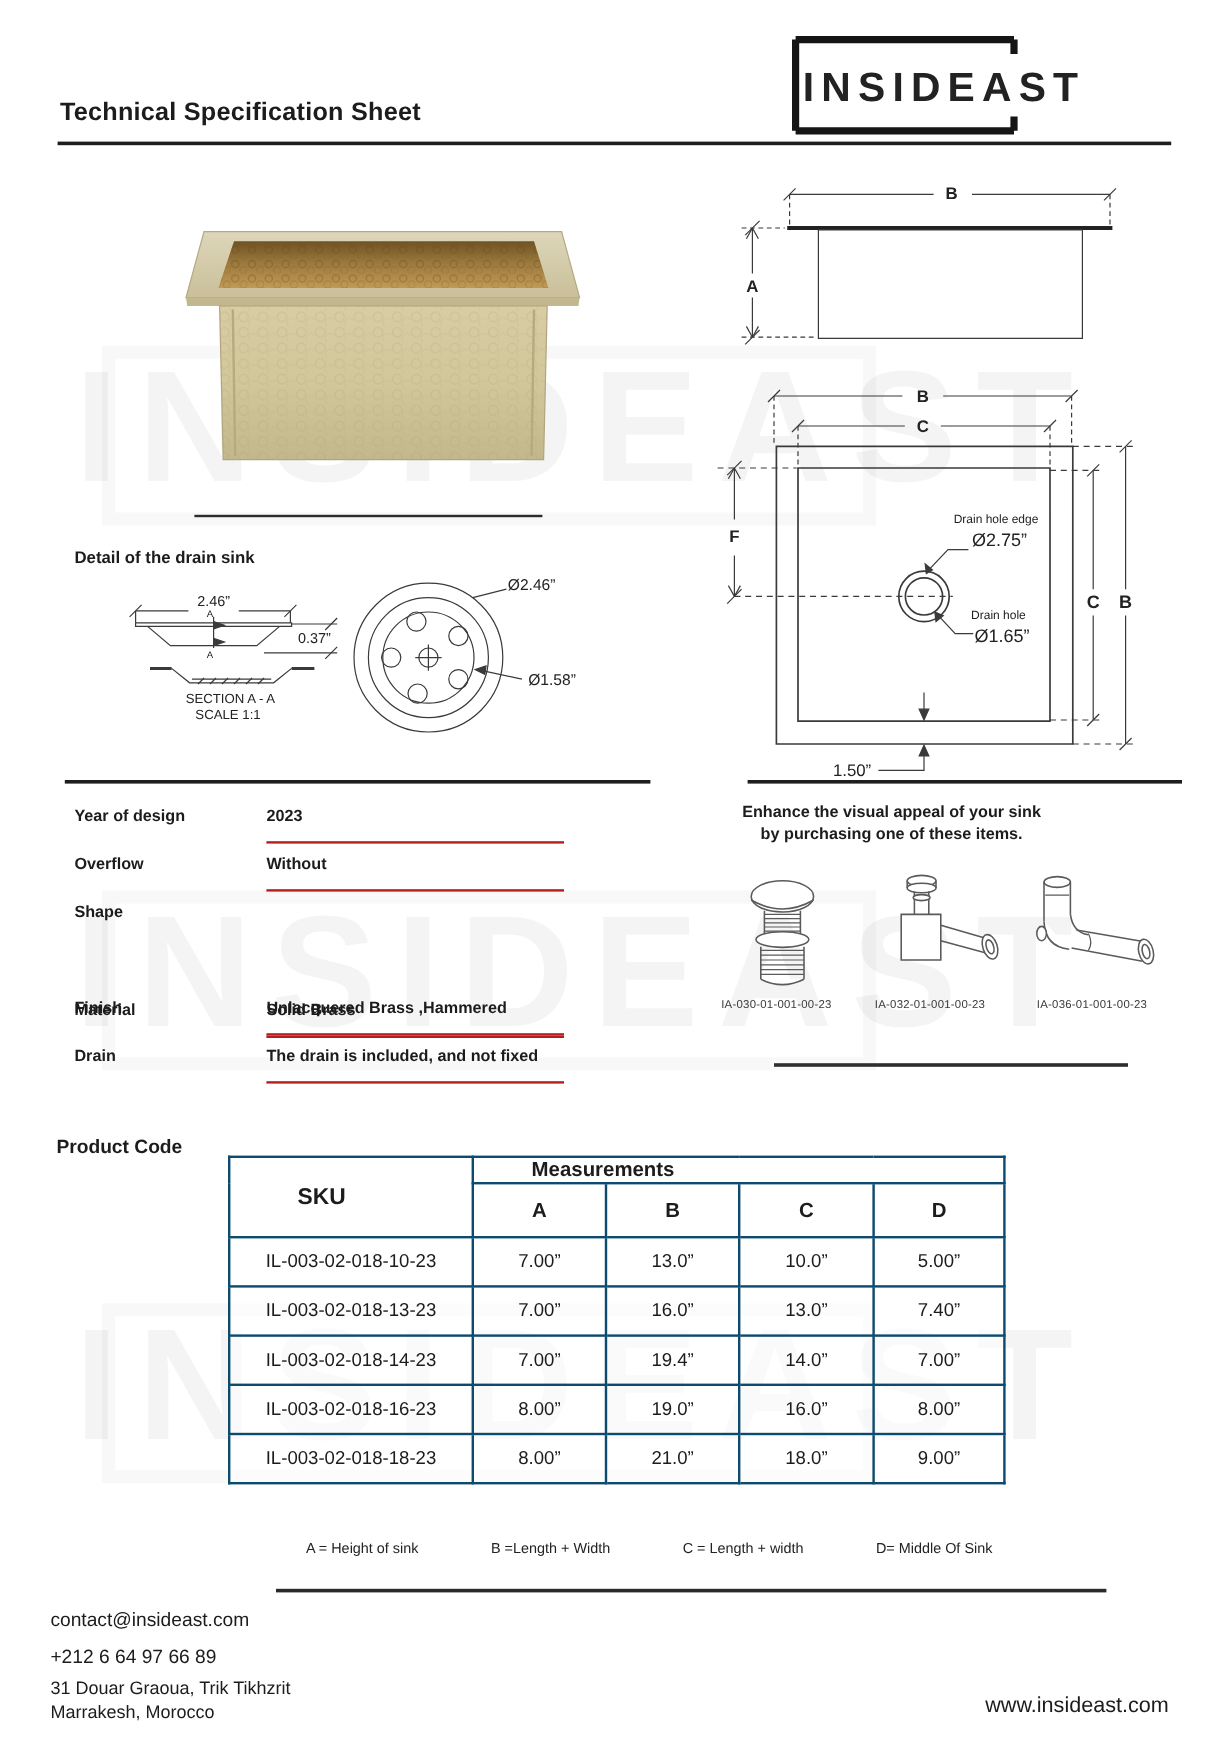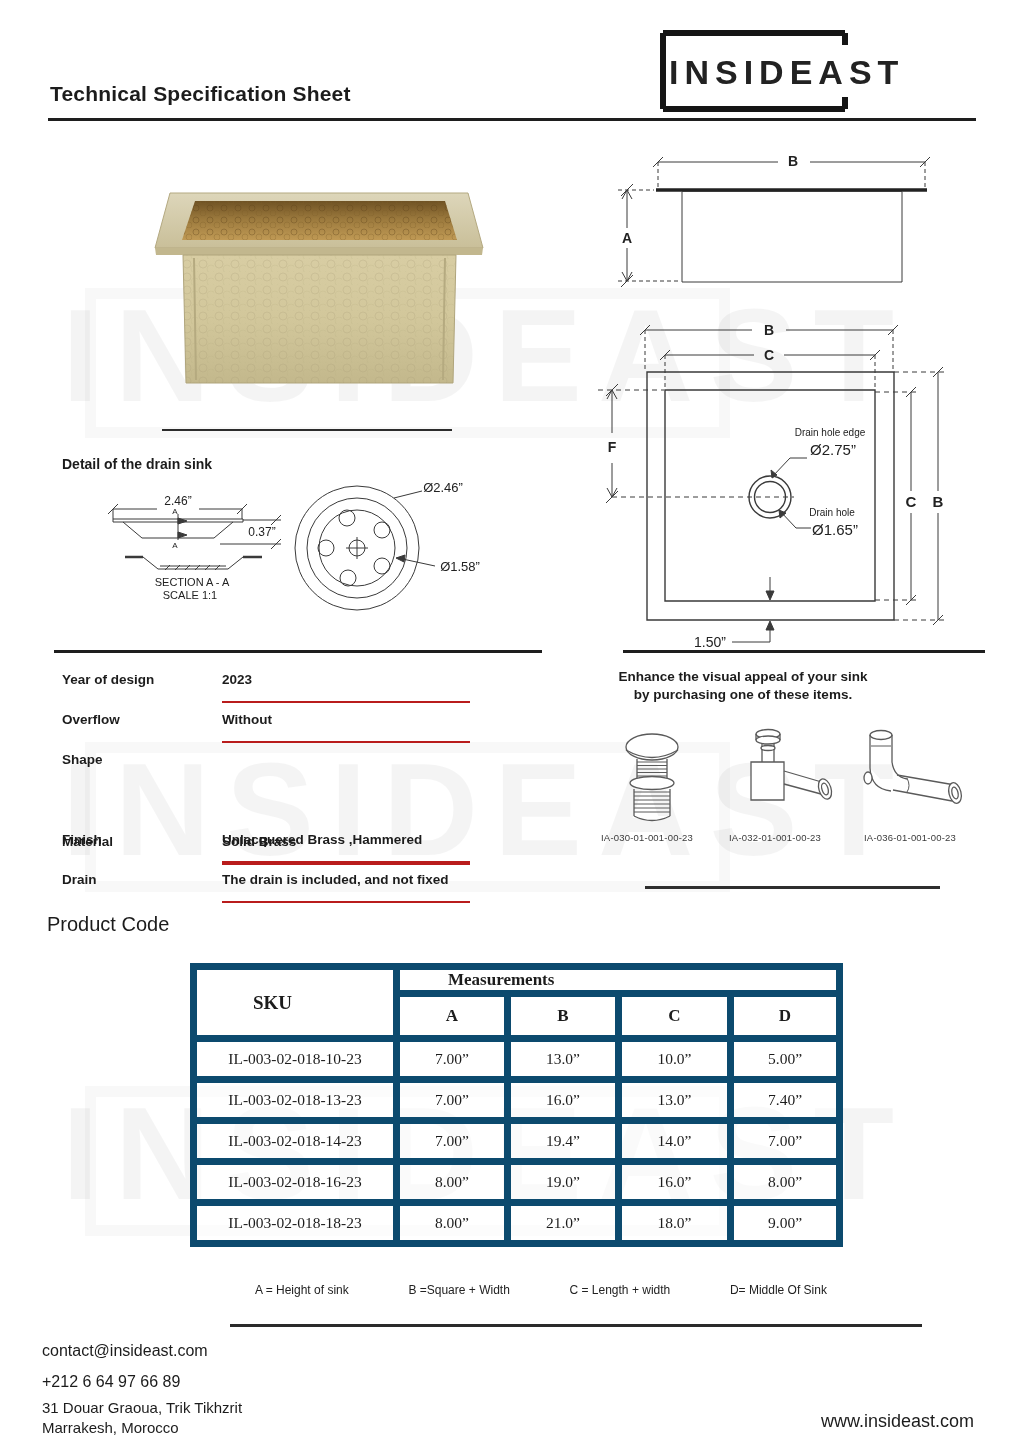--- a/index.html
+++ b/index.html
@@ -42,26 +42,26 @@
                 padding-bottom:14px; border-bottom:2px solid #b91c1c; }
 
   
   .acc-heading { left:612px; top:668px; width:262px; text-align:center;
                  font-size:13.5px; font-weight:bold; line-height:18px; }
   .acc-code { position:absolute; top:832px; width:130px; text-align:center;
               font-size:9.5px; color:#3a3a3a; letter-spacing:0.2px; }
   .acc-rule { left:645px; top:886px; width:295px; height:2.5px; background:#2e2e2e; }
 
   
-  .pc-heading { left:47px; top:913px; font-size:20px; font-weight:normal; }
+  .pc-heading { left:47px; top:948px; font-size:16px; font-weight:bold; }
   table.spec-table { position:absolute; left:190px; top:963px; width:646px;
     border-collapse:collapse; table-layout:fixed; background:transparent; }
   .spec-table th, .spec-table td {
-    border:7px solid #0c4a6e; text-align:center; vertical-align:middle;
-    font-family:Liberation Serif, serif; background:rgba(255,255,255,0.55);
+    border:2px solid #0c4a6e; text-align:center; vertical-align:middle;
+    font-family:Liberation Sans, sans-serif; background:rgba(255,255,255,0.55);
   }
   .spec-table .h-sku { font-size:19px; font-weight:bold; text-align:left; padding-left:56px; height:49px; }
   .spec-table .h-meas { font-size:17px; font-weight:bold; text-align:left; padding-left:48px; }
   .spec-table .h-col { font-size:17px; font-weight:bold; height:45px; }
   .spec-table td { font-size:15.5px; height:41px; }
 
   .legend { left:255px; top:1283px; width:572px; display:flex; justify-content:space-between;
             font-size:12px; color:#222; }
 
   
@@ -411,21 +411,21 @@
     <td>8.00”</td>
     <td>21.0”</td>
     <td>18.0”</td>
     <td>9.00”</td>
   </tr>
 </tbody>
   </table>
 
 <div class="abs fg legend">
   <span>A = Height of sink</span>
-  <span>B =Square + Width</span>
+  <span>B =Length + Width</span>
   <span>C = Length + width</span>
   <span>D= Middle Of Sink</span>
 </div>
 
 <div class="abs fg footer-rule"></div>
 <div class="abs fg f-email">contact@insideast.com</div>
 <div class="abs fg f-phone">+212 6 64 97 66 89</div>
 <div class="abs fg f-addr1">31 Douar Graoua, Trik Tikhzrit</div>
 <div class="abs fg f-addr2">Marrakesh, Morocco</div>
 <div class="abs fg f-web">www.insideast.com</div>

